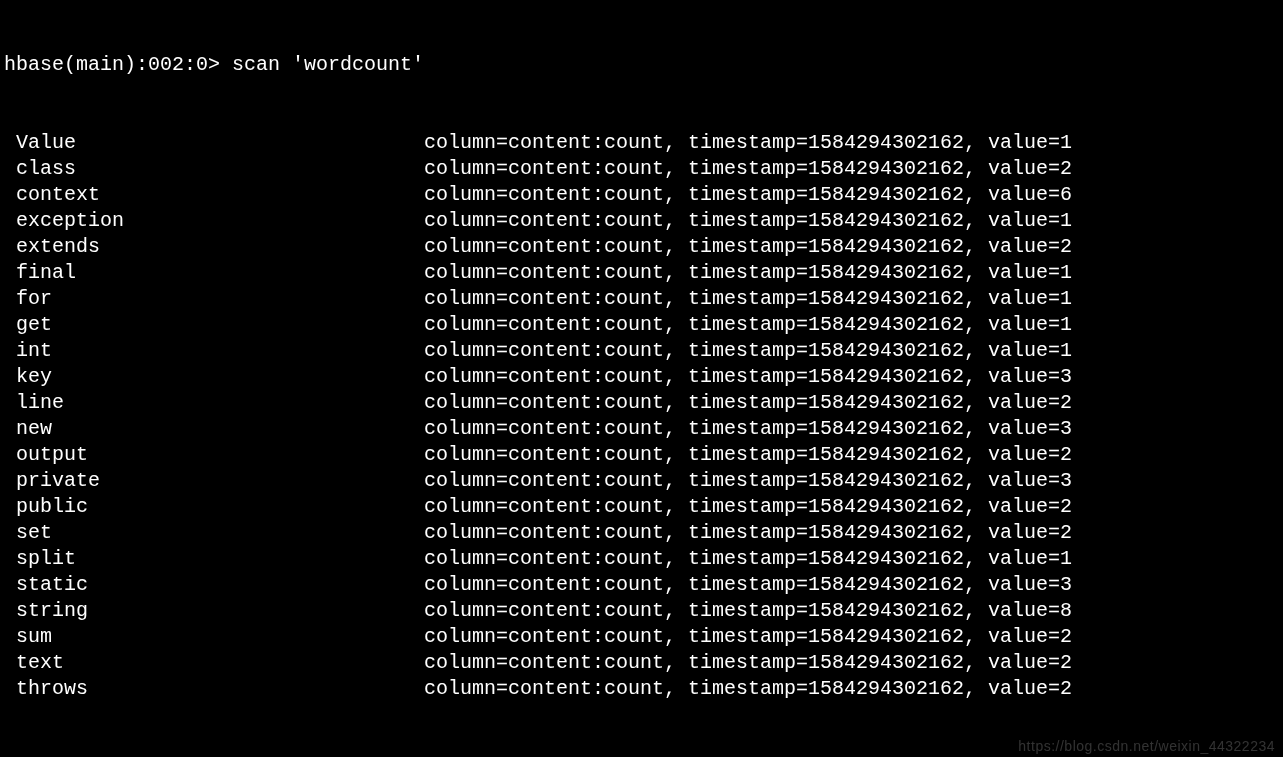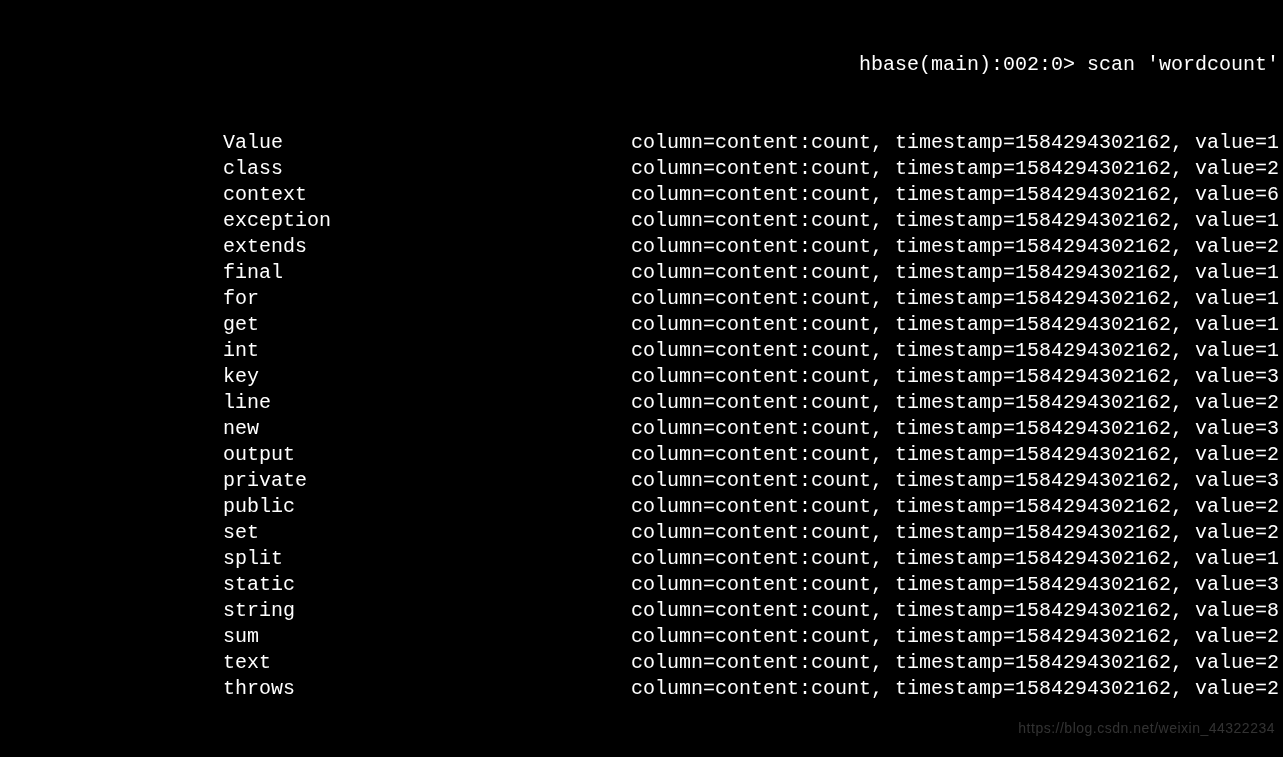--- a/index.html
+++ b/index.html
@@ -11,25 +11,25 @@
     font-size: 20px;
     line-height: 1.3;
     width: 1283px;
     height: 757px;
     overflow: hidden;
   }
   .terminal {
     padding: 0 4px;
     white-space: pre;
   }
-  .line { display: flex; justify-content: flex-end; }
+  .line { display: flex; }
   .rowcol { width: 420px; display: inline-block; }
   .watermark {
     position: absolute;
-    bottom: 20px;
+    bottom: 2px;
     right: 8px;
     color: rgba(200,200,200,0.25);
     font-size: 14px;
     font-family: sans-serif;
     letter-spacing: 0.5px;
   }
 </style>
 </head>
 <body>
 

